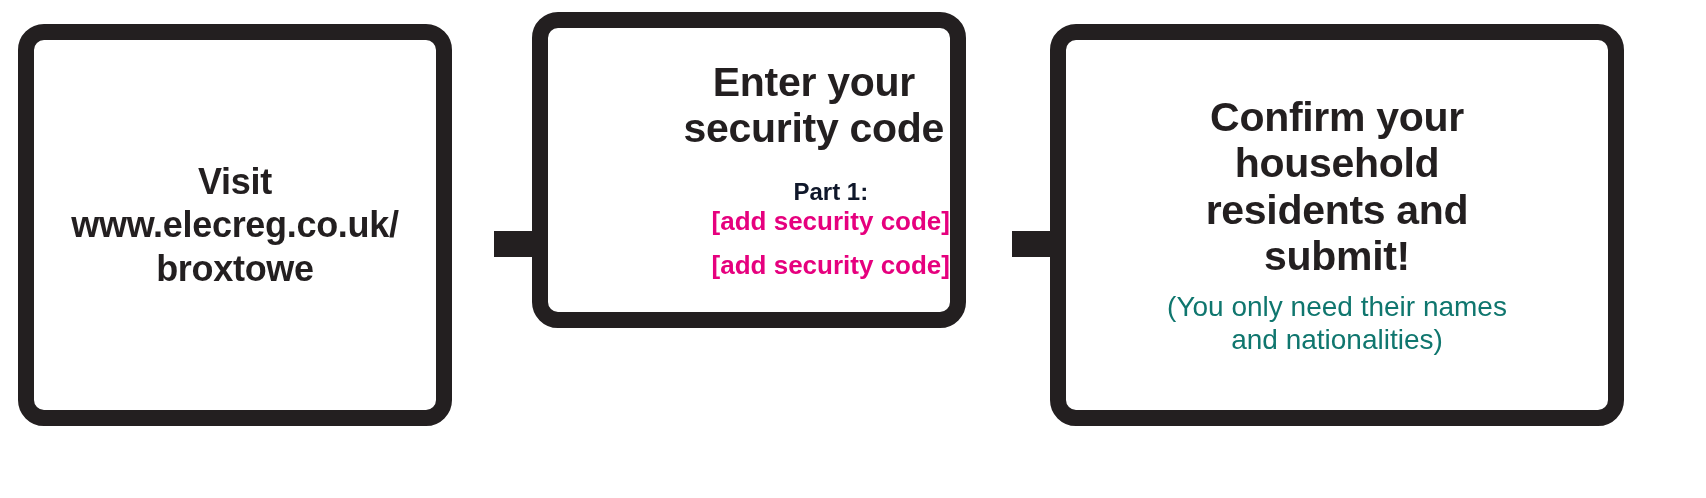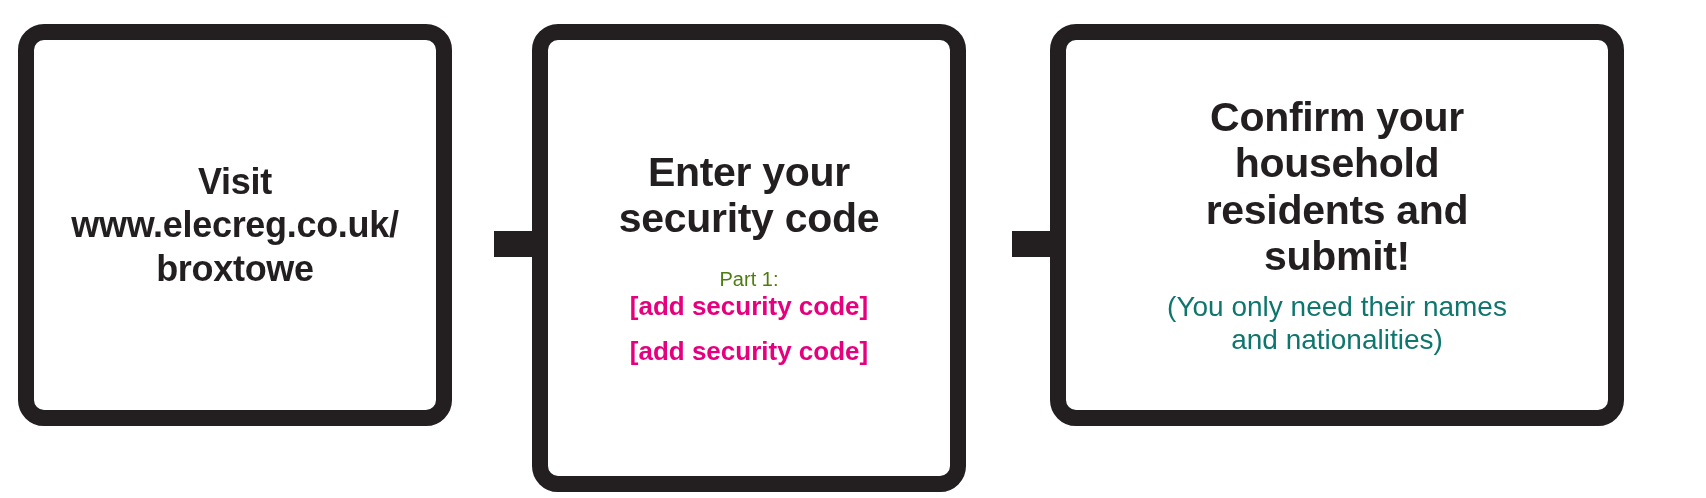--- a/index.html
+++ b/index.html
@@ -38,23 +38,24 @@
 
   #step-box-1 {
     left: 18px;
     top: 24px;
     width: 434px;
     height: 402px;
     text-align: center;
   }
   #step-box-2 {
     left: 532px;
-    top: 24px;
+    top: 12px;
     width: 434px;
-    height: 468px;
+    height: 316px;
+    align-items: flex-end;
   }
   #step-box-3 {
     left: 1050px;
     top: 24px;
     width: 574px;
     height: 402px;
   }
 
   
   .headline {
@@ -83,23 +84,23 @@
   .code-group {
     margin: 0;
     padding: 0;
     line-height: 1.16;
   }
   .code-group + .code-group {
     margin-top: 14px;
   }
   .part-label {
     display: block;
-    font-size: 20px;
-    font-weight: normal;
-    color: #4d7c0f;
+    font-size: 24px;
+    font-weight: bold;
+    color: #0f172a;
   }
   .part-value {
     display: block;
     font-size: 26px;
     font-weight: bold;
     color: #e6007e;
   }
 
   .subnote {
     font-size: 28px;

